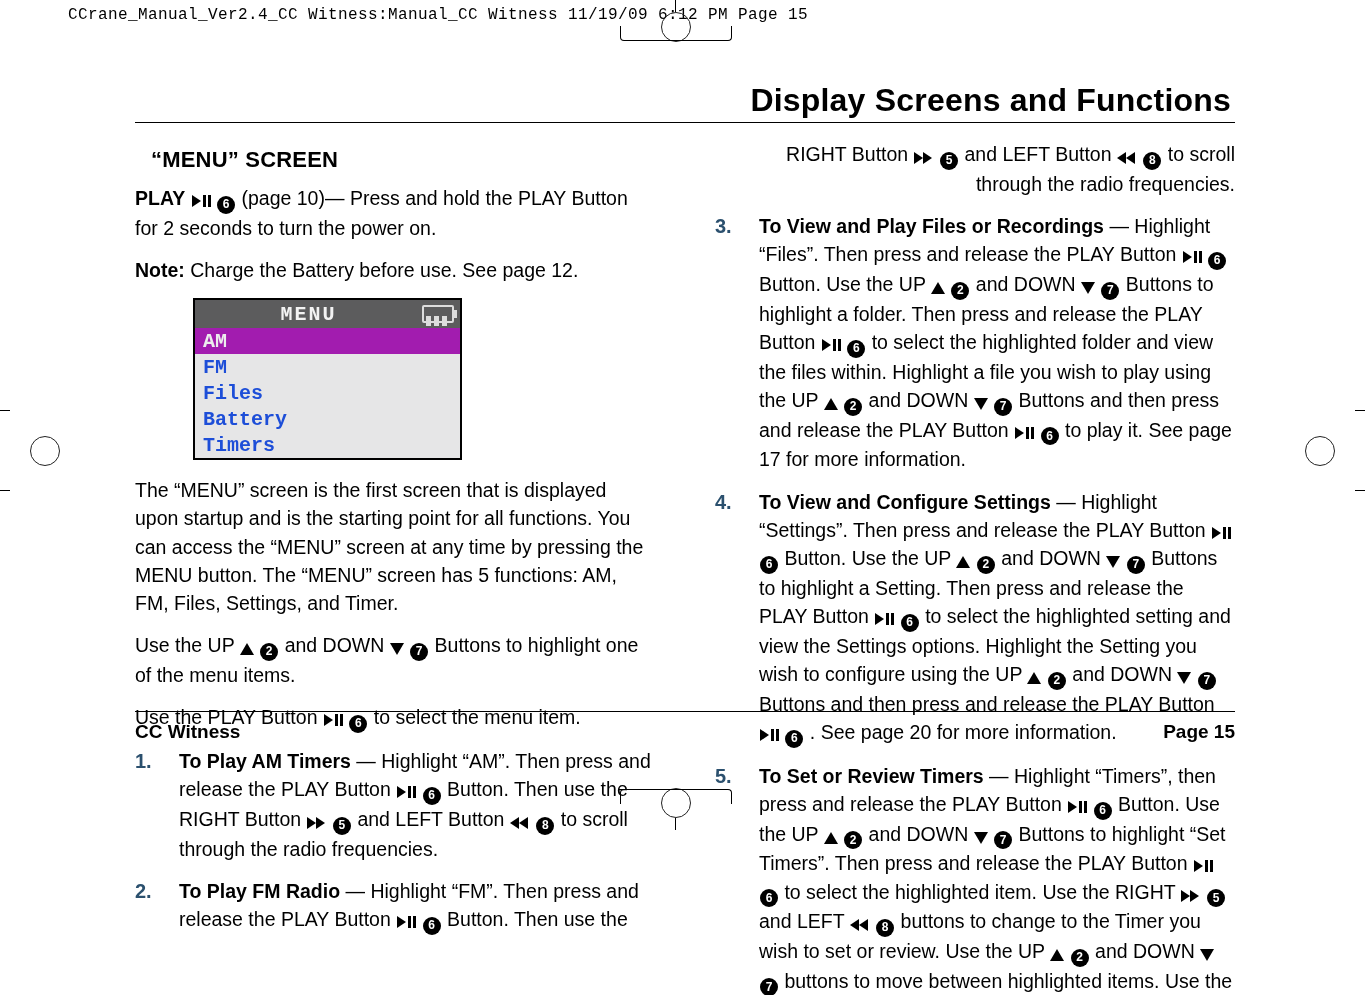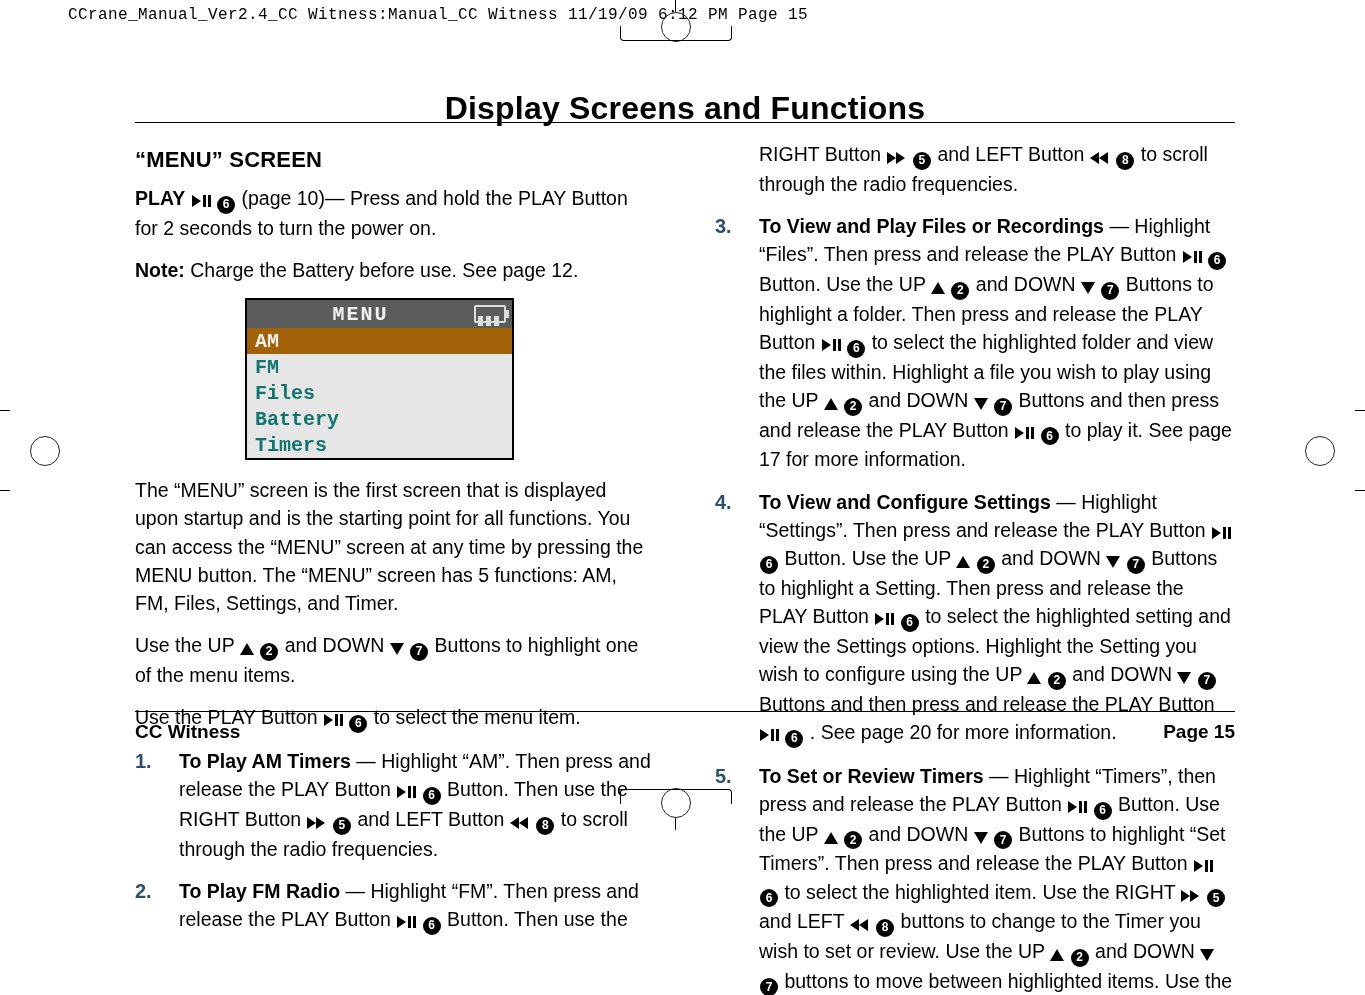--- a/index.html
+++ b/index.html
@@ -16,51 +16,51 @@
   .sidecrop.l{left:0;} .sidecrop.r{right:0;}
   .sidecircle{position:absolute;top:436px;width:28px;height:28px;border:1.5px solid #222;border-radius:50%;}
   .sidecircle.l{left:30px;} .sidecircle.r{right:30px;}
   
   .botmark{position:absolute;bottom:3px;left:620px;width:110px;height:34px;}
   .botmark .vline{position:absolute;left:55px;bottom:-6px;width:1px;height:12px;background:#000;}
   .botmark .circle{position:absolute;left:41px;bottom:6px;width:28px;height:28px;border:1.5px solid #222;border-radius:50%;}
   .botmark .uline{position:absolute;left:0;bottom:20px;width:110px;height:14px;border-left:1px solid #000;border-right:1px solid #000;border-top:1px solid #000;border-radius:4px 4px 0 0;}
   
   .header{position:absolute;top:78px;left:135px;right:130px;}
-  .header h1{margin:12px;font-size:32px;font-weight:700;text-align:center;letter-spacing:0.2px;}
+  .header h1{margin:4px;font-size:32px;font-weight:700;text-align:right;letter-spacing:0.2px;}
   .rule{position:absolute;top:122px;left:135px;right:130px;height:1px;background:#000;}
   
   .cols{position:absolute;top:140px;left:135px;right:130px;bottom:120px;display:flex;gap:60px;}
   .col{flex:1;font-size:19.5px;line-height:1.45;}
-  h2{font-size:22px;font-weight:700;margin:4px 0 8px;letter-spacing:0.2px;}
+  h2{font-size:22px;font-weight:700;margin:4px 16px 8px;letter-spacing:0.2px;}
   p{margin:0 0 14px;}
   .b{font-weight:700;}
   
   ol{list-style:none;padding:0;margin:0;}
   ol>li{position:relative;padding-left:44px;margin-bottom:14px;}
   ol>li .num{position:absolute;left:0;top:0;font-weight:700;color:#2b506e;font-size:20px;}
   .lead{font-weight:700;}
   
   .ico{display:inline-flex;align-items:center;vertical-align:-3px;}
   .ico svg{display:block;}
   .circ{display:inline-flex;align-items:center;justify-content:center;width:18px;height:18px;border-radius:50%;background:#000;color:#fff;font-size:12px;font-weight:700;vertical-align:-3px;margin:0 1px;}
   
-  .lcd{width:265px;margin:2px 0 16px 110px;border:2px solid #000;background:#e6e6e7;font-family:"Courier New",monospace;}
+  .lcd{width:265px;margin:2px 0 16px 58px;border:2px solid #000;background:#e6e6e7;font-family:"Courier New",monospace;}
   .lcd-top{display:flex;align-items:center;height:28px;background:#5c5c5d;}
   .lcd-top .title{flex:1;text-align:center;color:#f2f2f2;font-weight:700;font-size:20px;letter-spacing:2px;}
   .batt{width:28px;height:14px;border:2px solid #ddd;border-radius:2px;margin-right:6px;position:relative;}
   .batt::after{content:"";position:absolute;right:-5px;top:3px;width:3px;height:8px;background:#ddd;}
   .batt .cell{display:inline-block;width:5px;height:10px;background:#ddd;margin:2px 1px 0 2px;}
-  .lcd-row{height:26px;display:flex;align-items:center;padding:0 8px;color:#0f766e;font-size:20px;font-weight:700;}
-  .lcd-row.sel{background:#a16207;color:#eceded;}
+  .lcd-row{height:26px;display:flex;align-items:center;padding:0 8px;color:#1d4ed8;font-size:20px;font-weight:700;}
+  .lcd-row.sel{background:#a21caf;color:#eceded;}
   
   .footer-rule{position:absolute;left:135px;right:130px;bottom:115px;height:1px;background:#000;}
   .footer{position:absolute;left:135px;right:130px;bottom:84px;display:flex;justify-content:space-between;font-weight:700;font-size:19px;gap:12px;}
   
-  .cont{padding-left:44px;}
+  .cont{padding-left:44px;text-align:right;}
 </style>
 </head>
 <body>
 <div class="page">
 
 <div class="slug">CCrane_Manual_Ver2.4_CC Witness:Manual_CC Witness  11/19/09  6:12 PM  Page 15</div>
 
 <div class="topbar">
       <div class="vline"></div>
       <div class="circle"></div>

